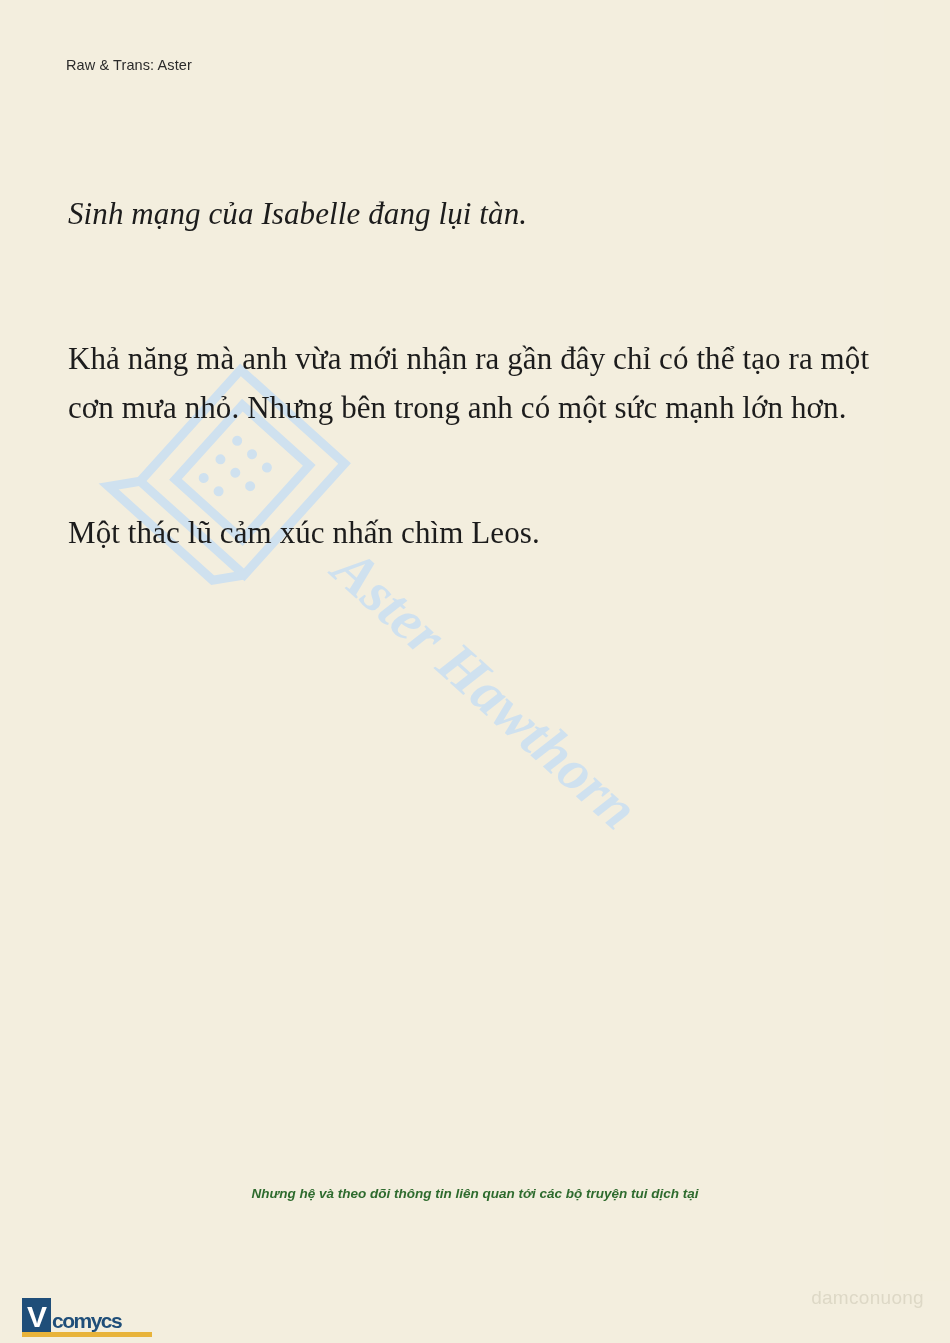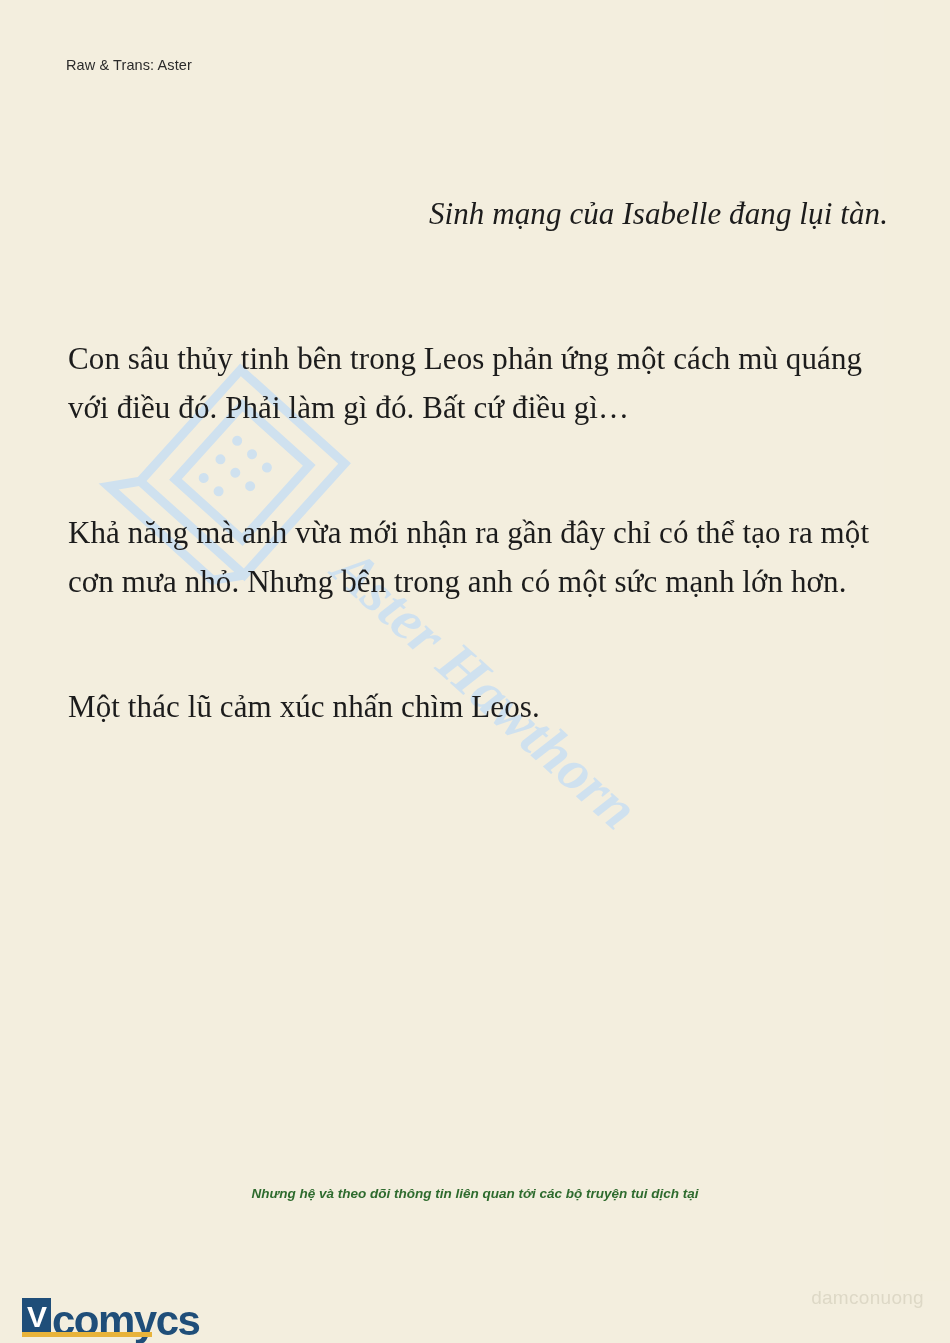--- a/index.html
+++ b/index.html
@@ -76,21 +76,20 @@
   }
   .para {
     font-size: 31px;
     line-height: 1.58;
     margin: 0 0 76px 0;
     letter-spacing: 0.1px;
   }
   .para.italic {
     font-style: italic;
     margin-bottom: 96px;
-    text-align: right;
   }
   .para.last {
     margin-bottom: 0;
   }
 
   
   .note {
     position: absolute;
     left: 0;
     top: 1180px;
@@ -129,21 +128,21 @@
     font-family: "Liberation Sans", sans-serif;
     font-weight: bold;
     font-size: 30px;
     line-height: 30px;
     padding: 4px 5px 5px 5px;
     letter-spacing: -1px;
   }
   .logo-word {
     font-family: "Liberation Sans", sans-serif;
     font-weight: bold;
-    font-size: 42px;
+    font-size: 21px;
     color: #1f4e79;
     line-height: 33px;
     margin-left: 1px;
     letter-spacing: -1.5px;
   }
   .logo-underline {
     position: absolute;
     left: 0;
     bottom: 0px;
     width: 130px;
@@ -185,21 +184,20 @@
           <circle cx="75" cy="145" r="5"></circle>
           <circle cx="95" cy="145" r="5"></circle>
         </g>
       </svg>
     </div>
     <div class="wm-text">Aster Hawthorn</div>
   </div>
 
   <div class="content">
     <p class="para italic">Sinh mạng của Isabelle đang lụi tàn.</p>
-    <p class="para">Con sâu thủy tinh bên trong Leos phản ứng một cách mù quáng với điều đó. Phải làm gì đó. Bất cứ điều gì…</p>
     <p class="para">Khả năng mà anh vừa mới nhận ra gần đây chỉ có thể tạo ra một cơn mưa nhỏ. Nhưng bên trong anh có một sức mạnh lớn hơn.</p>
     <p class="para last">Một thác lũ cảm xúc nhấn chìm Leos.</p>
   </div>
 
   <div class="note">
     <div>Nhưng hệ và theo dõi thông tin liên quan tới các bộ truyện tui dịch tại</div>
   </div>
 
   <div class="footer">
     <div class="footer-logo">

